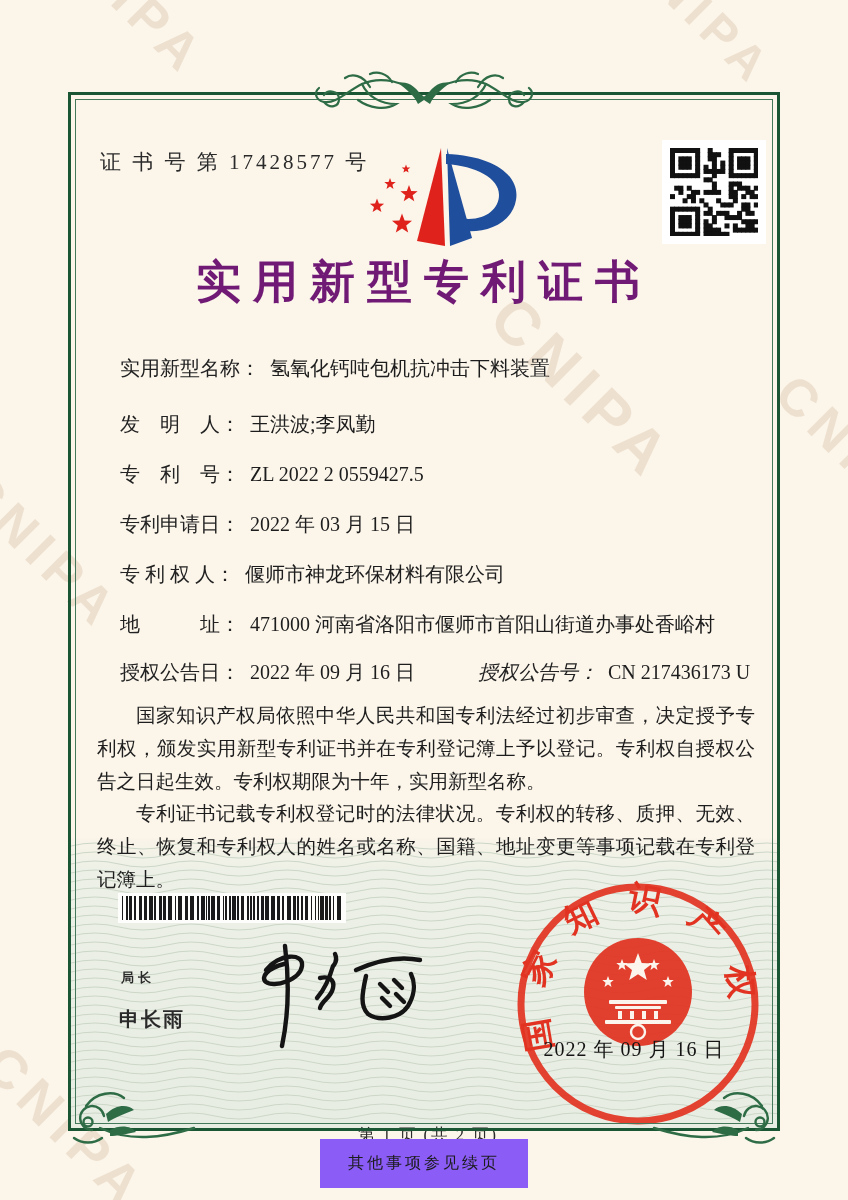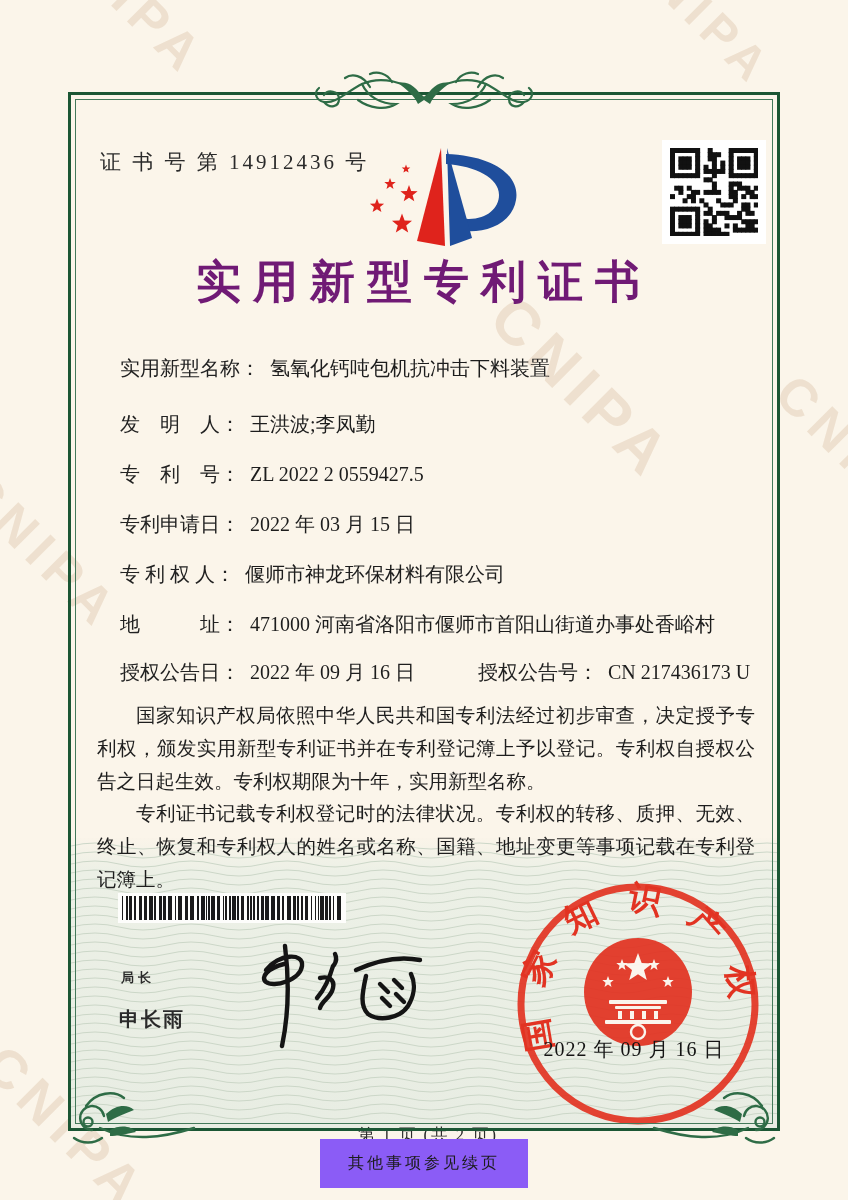--- a/index.html
+++ b/index.html
@@ -38,21 +38,21 @@
   .title{
     left:0; top:252px; width:848px; text-align:center; z-index:2;
     font-size:45px; font-weight:bold; letter-spacing:12px; color:#701a75;
   }
   .qr{left:662px; top:140px; width:104px; height:104px; background:#fff; z-index:2;
       display:flex; align-items:center; justify-content:center;}
   
   .row{left:120px; width:640px; font-size:20px; z-index:2; white-space:nowrap;}
   .row .lbl{color:#222;}
   .row .val{color:#1d1d1d; margin-left:10px;}
-  .grant2{margin-left:58px;}
+  .grant2{margin-left:58px;font-style:italic;}
   
   .body-text{
     left:97px; top:700px; width:658px; z-index:2;
     font-size:19.5px; line-height:1.68; text-align:justify; color:#1e1e1e;
   }
   .body-text p{margin:0; text-indent:2em;}
   
   .barcode{left:118px; top:893px; background:#fdfdfb; padding:3px 4px; z-index:2; line-height:0;}
   
   .officer-title{left:121px; top:969px; font-size:13px; font-weight:600;
@@ -164,21 +164,21 @@
         <path d="M28,20 C38,6 56,4 66,12"></path>
         <path d="M16,52 C24,58 36,58 44,52"></path>
       </g>
       <g fill="#2e6c46">
         <path d="M48,28 C58,18 70,18 76,24 C66,28 56,32 50,36 Z"></path>
         <path d="M52,44 C62,38 74,40 78,46 C68,48 58,50 52,50 Z"></path>
       </g>
     </g>
   </svg>
 
-  <div class="abs cert-no">证 书 号 第 14912436 号</div>
+  <div class="abs cert-no">证 书 号 第 17428577 号</div>
 
   <svg class="abs logo" width="182" height="120" viewBox="0 0 182 120">
     <path d="M100,16 C152,18 174,40 170,62 C166,87 136,97 112,92 L109,79 C135,86 153,73 153,57 C153,40 130,28 100,26 Z" fill="#1f4e9c"></path>
     <path d="M95,10 L99,108 L71,103 Z" fill="#df231c"></path>
     <path d="M101,10 L126,100 L104,108 Z" fill="#1f4e9c"></path>
     <g id="logo-stars" fill="#df231c">
         <polygon points="56.0,75.5 58.6,82.4 66.0,82.8 60.2,87.4 62.2,94.5 56.0,90.4 49.8,94.5 51.8,87.4 46.0,82.8 53.4,82.4"></polygon>
         <polygon points="63.0,47.0 65.2,52.9 71.6,53.2 66.6,57.2 68.3,63.3 63.0,59.8 57.7,63.3 59.4,57.2 54.4,53.2 60.8,52.9"></polygon>
         <polygon points="31.0,60.5 32.9,65.5 38.1,65.7 34.0,69.0 35.4,74.1 31.0,71.2 26.6,74.1 28.0,69.0 23.9,65.7 29.1,65.5"></polygon>
         <polygon points="44.0,40.0 45.5,44.0 49.7,44.1 46.4,46.8 47.5,50.9 44.0,48.5 40.5,50.9 41.6,46.8 38.3,44.1 42.5,44.0"></polygon>

